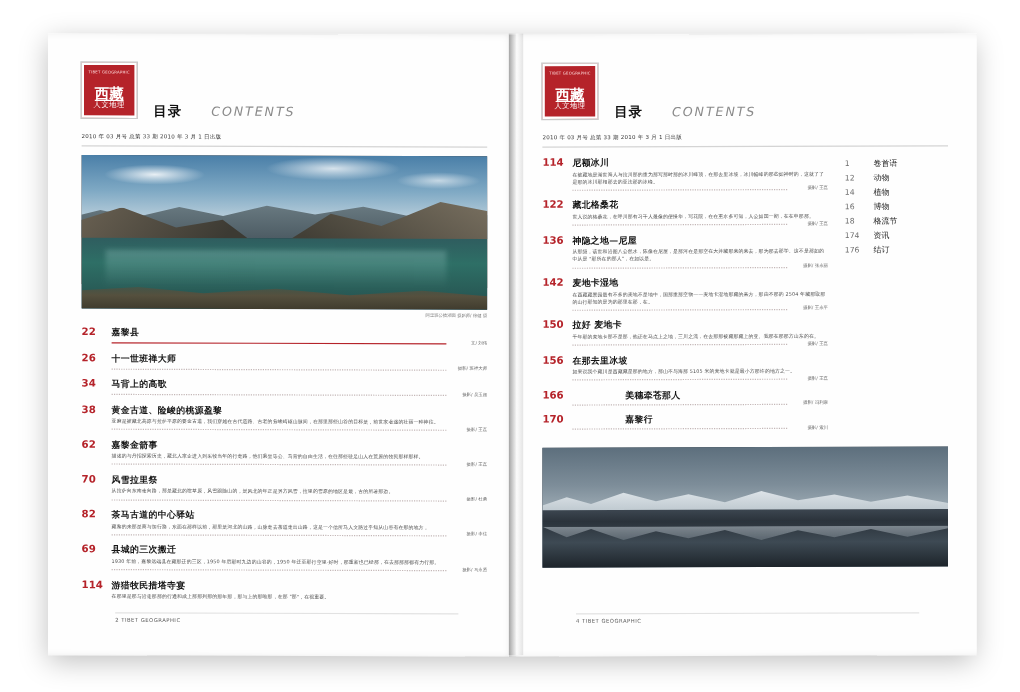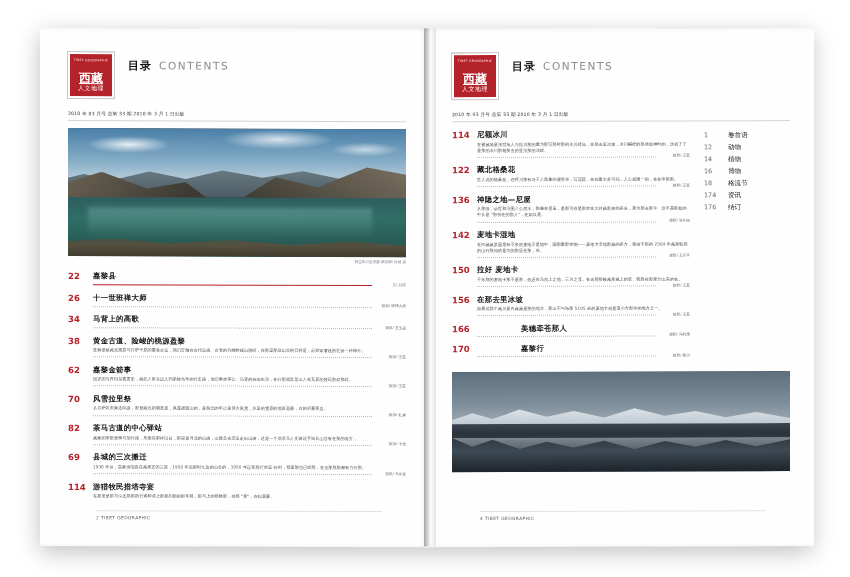--- a/index.html
+++ b/index.html
@@ -86,32 +86,34 @@
   }
   .logo-sub {
     font-size: 6px;
     letter-spacing: 0.5px;
     padding-bottom: 2px;
   }
   .title-wrap {
     padding-top: 6px;
     display: flex;
     align-items: baseline;
-    gap: 7px;
+    gap: 24px;
+    margin-top: 27px;
   }
   .title-cn {
     font-size: 11px;
     color: #111;
     font-weight: bold;
     letter-spacing: 1px;
   }
   .title-en {
     font-size: 10.5px;
     color: #8a8a8a;
     letter-spacing: 1.6px;
+    font-style: italic;
   }
 
   .issue-line {
     margin-top: 13px;
     font-size: 4.6px;
     color: #333;
     letter-spacing: 0.2px;
     border-bottom: 0.6px solid #d4d4d4;
     padding-bottom: 4px;
   }

